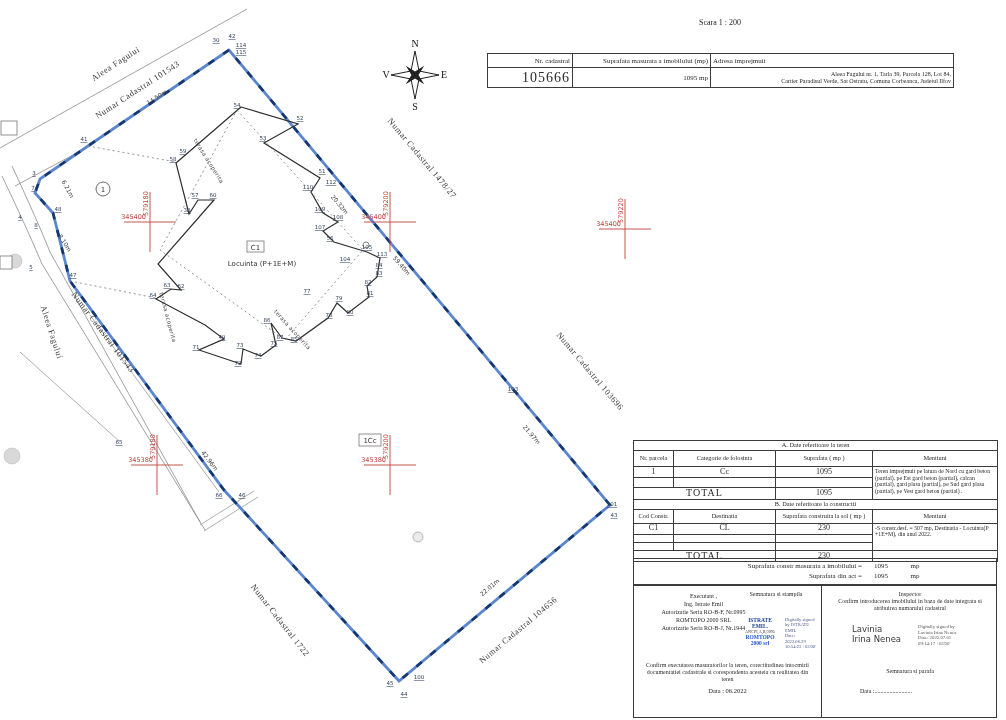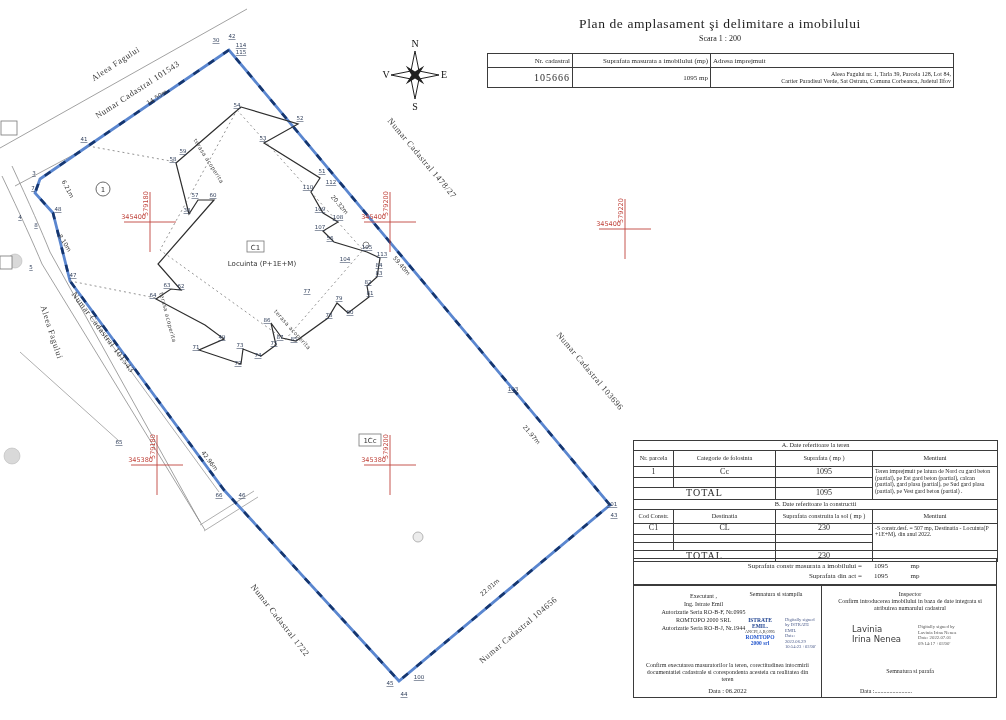--- a/index.html
+++ b/index.html
@@ -29,38 +29,38 @@
   .title-block{position:absolute;left:487px;top:16px;width:466px;text-align:center;}
   .title-main{font-size:13.5px;letter-spacing:.6px;color:#1d1d1d;}
   .title-scale{font-size:8px;margin-top:2px;color:#222;}
 
   table{border-collapse:collapse;table-layout:fixed;}
   td{border:1px solid #3b3b3b;padding:0 2px;overflow:hidden;vertical-align:middle;}
 
   .hdr-table{position:absolute;left:487px;top:53px;width:466px;font-size:7px;}
   .hdr-table td{text-align:right;}
   .hdr-table .left{text-align:left;}
-  .hdr-table .big{font-size:10px;letter-spacing:1px;}
+  .hdr-table .big{font-size:14px;letter-spacing:1px;}
   .hdr-table .addr{font-size:6px;line-height:7px;}
 
   .ab-table{position:absolute;left:633px;top:440px;width:364px;font-size:6.3px;}
   .ab-table td{text-align:center;line-height:1.05;}
   .ab-table .ment{font-size:5.8px;text-align:left;vertical-align:top;padding:1px 2px;line-height:1.15;}
   .ab-table .dat{font-size:8px;}
   .ab-table .tot{font-size:10px;letter-spacing:1px;}
   .h10{height:10px;} .h16{height:16px;} .h11{height:11px;} .h14{height:14px;} .h8{height:8px;}
 
   .sum-box{position:absolute;left:633px;top:558px;width:364px;height:27px;border:1px solid #3b3b3b;
            box-sizing:border-box;font-size:7px;}
   .sum-line{display:flex;margin-top:2.5px;}
   .sum-label{width:228px;text-align:right;}
   .sum-val{width:38px;text-align:center;}
   .sum-unit{width:30px;text-align:center;}
 
-  .sig-box{position:absolute;left:633px;top:585px;width:364px;height:113px;border:1px solid #3b3b3b;
+  .sig-box{position:absolute;left:633px;top:585px;width:364px;height:133px;border:1px solid #3b3b3b;
            box-sizing:border-box;font-size:6px;}
   .sig-left{position:absolute;left:0;top:0;width:187px;height:100%;}
   .sig-right{position:absolute;left:187px;top:0;width:177px;height:100%;border-left:1px solid #3b3b3b;box-sizing:border-box;}
   .exec-info{position:absolute;left:2px;top:6px;width:135px;text-align:center;line-height:8px;}
   .sig-stamp-label{position:absolute;left:98px;top:5px;width:88px;text-align:center;}
   .stamp-left{position:absolute;left:104px;top:31px;width:80px;display:flex;gap:3px;}
   .st-c1{width:44px;text-align:center;}
   .st-name{color:#1b3f8f;font-weight:bold;font-size:5.5px;line-height:6px;}
   .st-id{color:#333;font-size:4.2px;line-height:5px;}
   .st-org{color:#2255cc;font-weight:bold;font-size:5.5px;line-height:6px;}
@@ -226,21 +226,20 @@
         <text x="153" y="462" class="crs" text-anchor="end">345380</text>
         <text x="155" y="459" class="crs" text-anchor="start" transform="rotate(-90 155 459)">579180</text>
         <line x1="364" y1="465" x2="416" y2="465" class="crs-l"></line>
         <line x1="390" y1="435" x2="390" y2="495" class="crs-l"></line>
         <text x="386" y="462" class="crs" text-anchor="end">345380</text>
         <text x="388" y="459" class="crs" text-anchor="start" transform="rotate(-90 388 459)">579200</text>
       </g>
   </svg>
 
   <div class="title-block">
-    <div class="title-main">Plan de amplasament şi delimitare a imobilului</div>
     <div class="title-scale">Scara 1 : 200</div>
   </div>
 
   <table class="hdr-table">
     <colgroup>
         <col style="width:85px">
         <col style="width:53px">
         <col style="width:85px">
         <col style="width:37px">
         <col style="width:206px">

